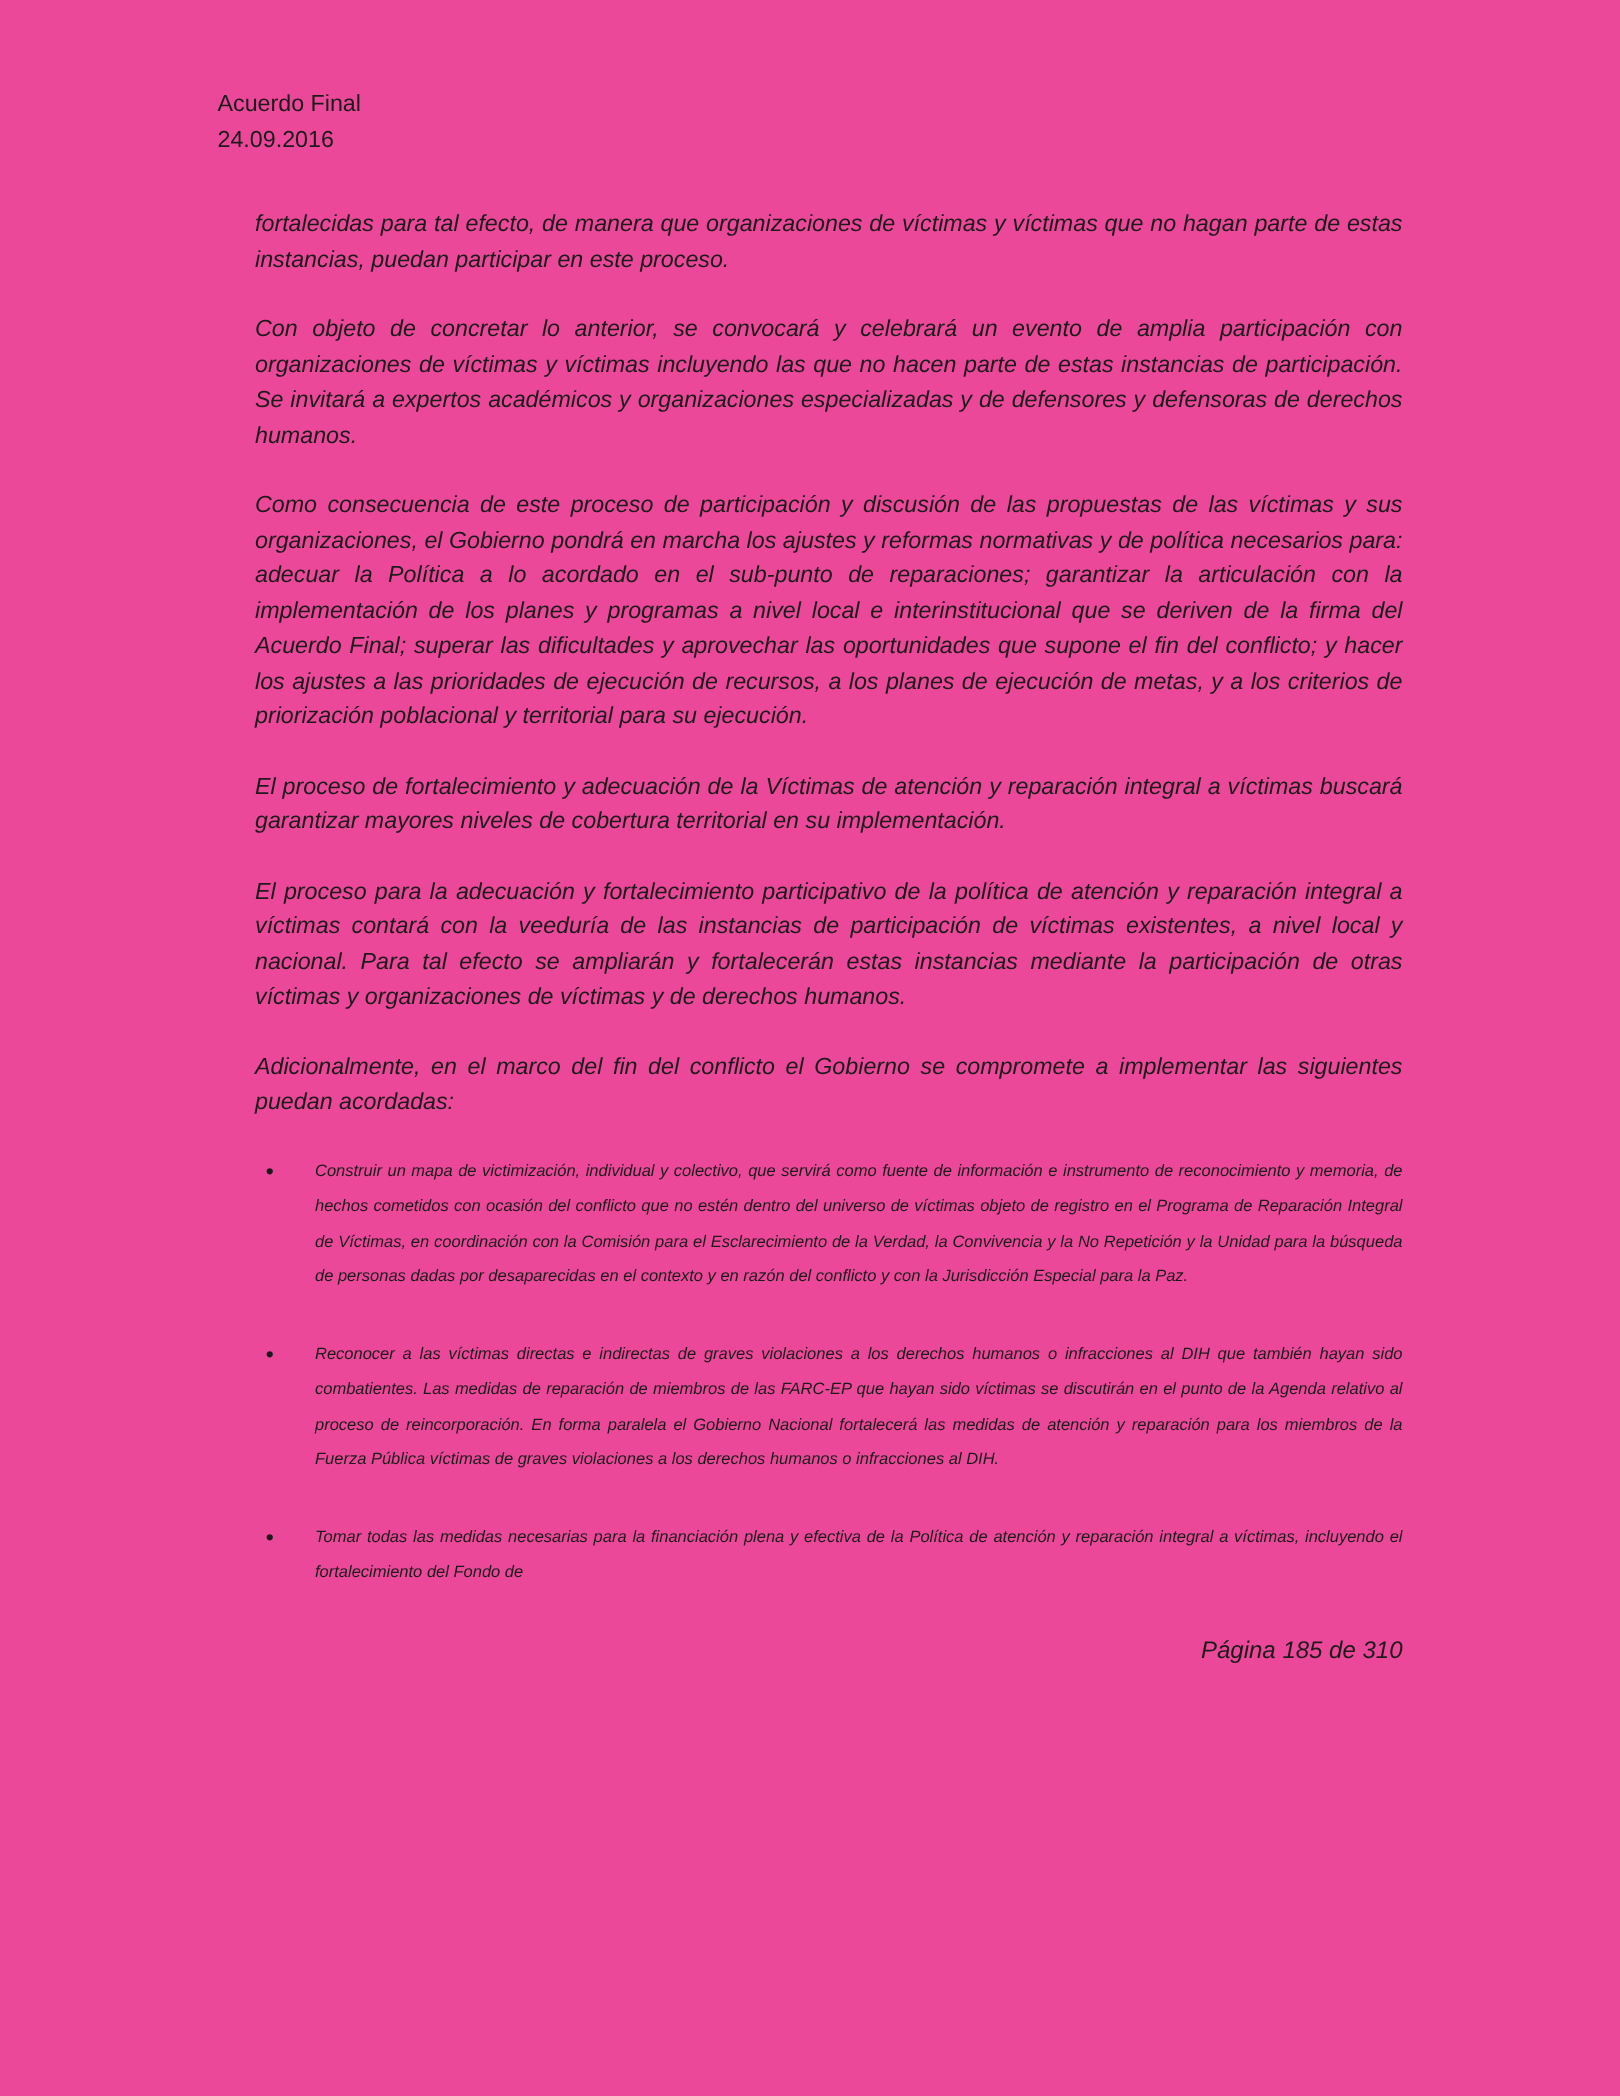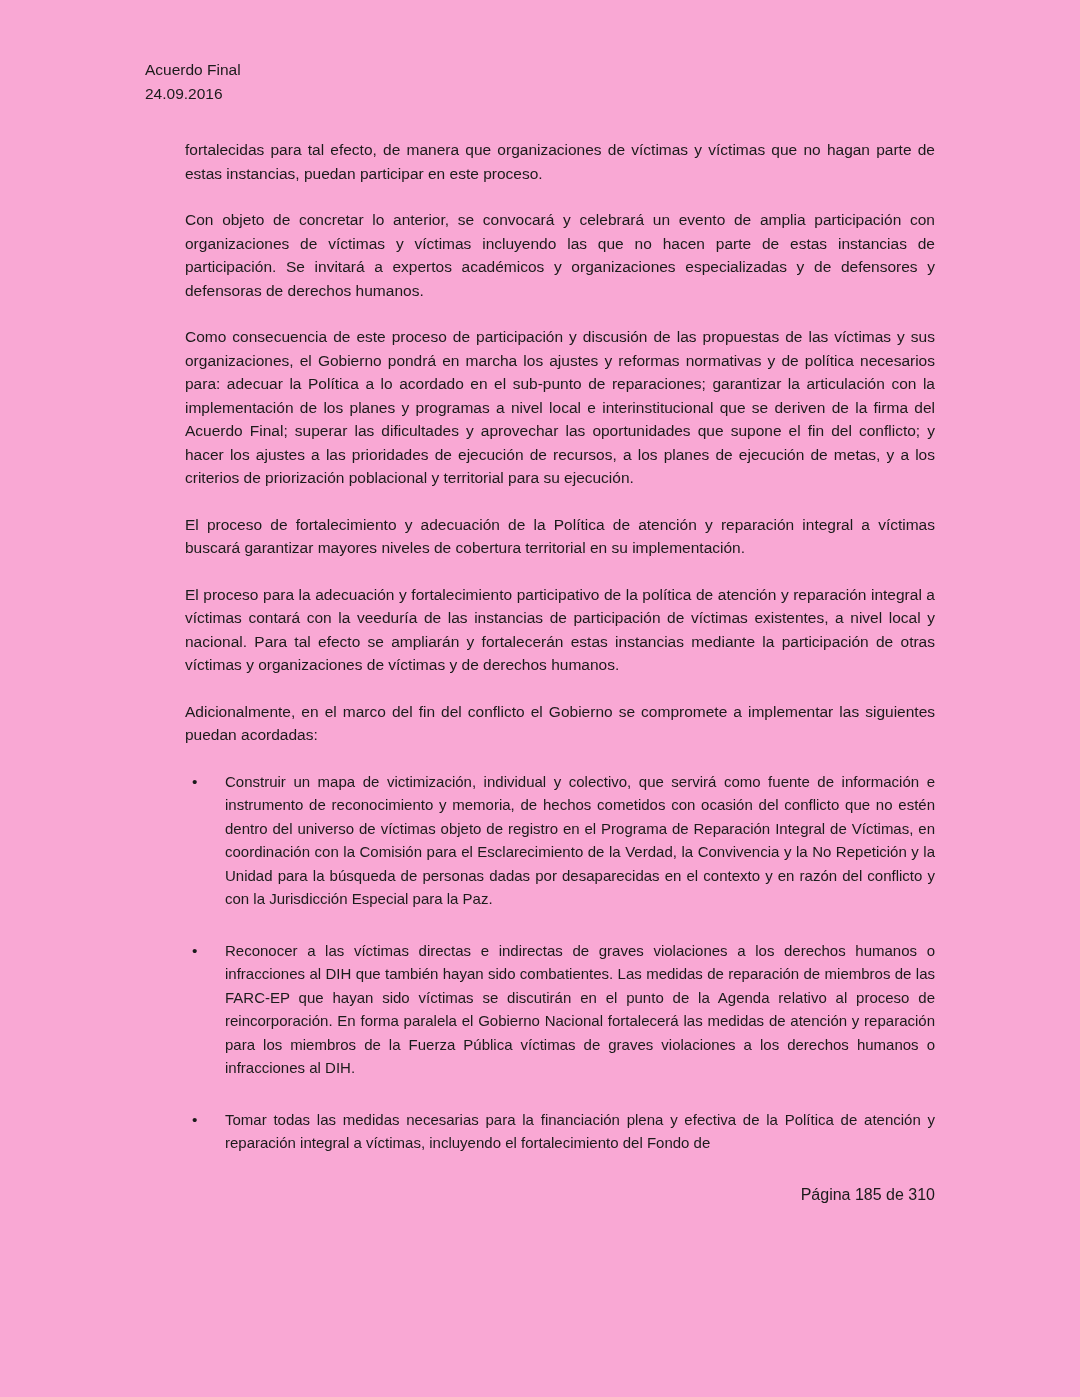--- a/index.html
+++ b/index.html
@@ -3,33 +3,34 @@
 <meta charset="utf-8">
 <title>Acuerdo Final — Página 185</title>
 <style>
   * { margin: 0; padding: 0; box-sizing: border-box; }
   html, body { background: #ffffff; }
   .page {
     position: relative;
     width: 1080px;
     height: 1397px;
     margin: 0 auto;
-    background: #f9a8d4;
+    background: #ec4899;
     color: #1b1b1b;
     font-family: "Liberation Sans", sans-serif;
     padding: 58px 145px 0 145px;
     overflow: hidden;
   }
   .doc-header {
     font-size: 15.5px;
     line-height: 24px;
     margin-bottom: 32px;
   }
   .doc-body {
-    margin-left: 40px;
+    margin-left: 25px;
+    font-style: italic;
   }
   .para {
     font-size: 15.5px;
     line-height: 23.5px;
     text-align: justify;
     margin-bottom: 23px;
   }
   .bullet-list .bullet-item:first-child { margin-top: 6px; }
   .bullet-item {
     display: flex;
@@ -37,21 +38,21 @@
   }
   .bullet-dot {
     flex: 0 0 40px;
     width: 40px;
     padding-left: 7px;
     font-size: 15.5px;
     line-height: 23.5px;
   }
   .bullet-text {
     flex: 1;
-    font-size: 15px;
+    font-size: 11px;
     line-height: 23.5px;
     text-align: justify;
   }
   .page-number {
     text-align: right;
     font-size: 16px;
     line-height: 23.5px;
     margin-top: 0;
   }
 </style>
@@ -63,21 +64,21 @@
   <header class="doc-header">
     <div class="doc-title">Acuerdo Final</div>
     <div class="doc-date">24.09.2016</div>
   </header>
 
   <main class="doc-body">
 
     <p class="para">fortalecidas para tal efecto, de manera que organizaciones de víctimas y víctimas que no hagan parte de estas instancias, puedan participar en este proceso.</p>
     <p class="para">Con objeto de concretar lo anterior, se convocará y celebrará un evento de amplia participación con organizaciones de víctimas y víctimas incluyendo las que no hacen parte de estas instancias de participación. Se invitará a expertos académicos y organizaciones especializadas y de defensores y defensoras de derechos humanos.</p>
     <p class="para">Como consecuencia de este proceso de participación y discusión de las propuestas de las víctimas y sus organizaciones, el Gobierno pondrá en marcha los ajustes y reformas normativas y de política necesarios para: adecuar la Política a lo acordado en el sub-punto de reparaciones; garantizar la articulación con la implementación de los planes y programas a nivel local e interinstitucional que se deriven de la firma del Acuerdo Final; superar las dificultades y aprovechar las oportunidades que supone el fin del conflicto; y hacer los ajustes a las prioridades de ejecución de recursos, a los planes de ejecución de metas, y a los criterios de priorización poblacional y territorial para su ejecución.</p>
-    <p class="para">El proceso de fortalecimiento y adecuación de la Política de atención y reparación integral a víctimas buscará garantizar mayores niveles de cobertura territorial en su implementación.</p>
+    <p class="para">El proceso de fortalecimiento y adecuación de la Víctimas de atención y reparación integral a víctimas buscará garantizar mayores niveles de cobertura territorial en su implementación.</p>
     <p class="para">El proceso para la adecuación y fortalecimiento participativo de la política de atención y reparación integral a víctimas contará con la veeduría de las instancias de participación de víctimas existentes, a nivel local y nacional. Para tal efecto se ampliarán y fortalecerán estas instancias mediante la participación de otras víctimas y organizaciones de víctimas y de derechos humanos.</p>
     <p class="para">Adicionalmente, en el marco del fin del conflicto el Gobierno se compromete a implementar las siguientes puedan acordadas:</p>
 
     <div class="bullet-list">
 
       <div class="bullet-item">
         <span class="bullet-dot">•</span>
         <p class="bullet-text">Construir un mapa de victimización, individual y colectivo, que servirá como fuente de información e instrumento de reconocimiento y memoria, de hechos cometidos con ocasión del conflicto que no estén dentro del universo de víctimas objeto de registro en el Programa de Reparación Integral de Víctimas, en coordinación con la Comisión para el Esclarecimiento de la Verdad, la Convivencia y la No Repetición y la Unidad para la búsqueda de personas dadas por desaparecidas en el contexto y en razón del conflicto y con la Jurisdicción Especial para la Paz.</p>
       </div>
 

